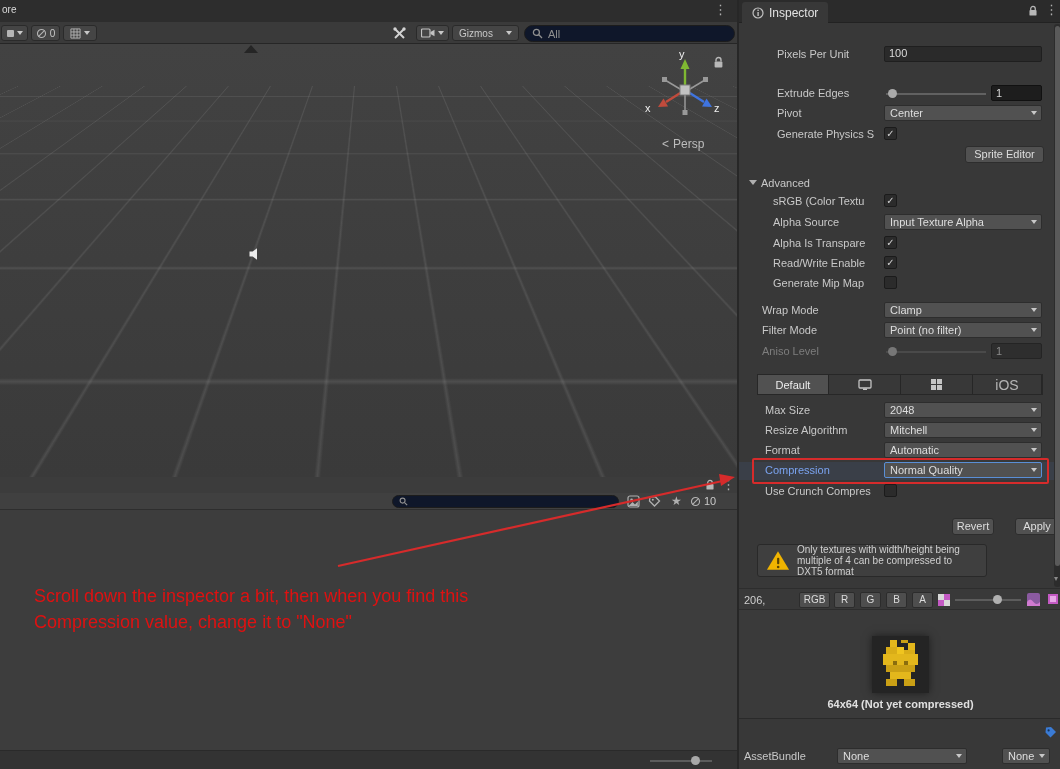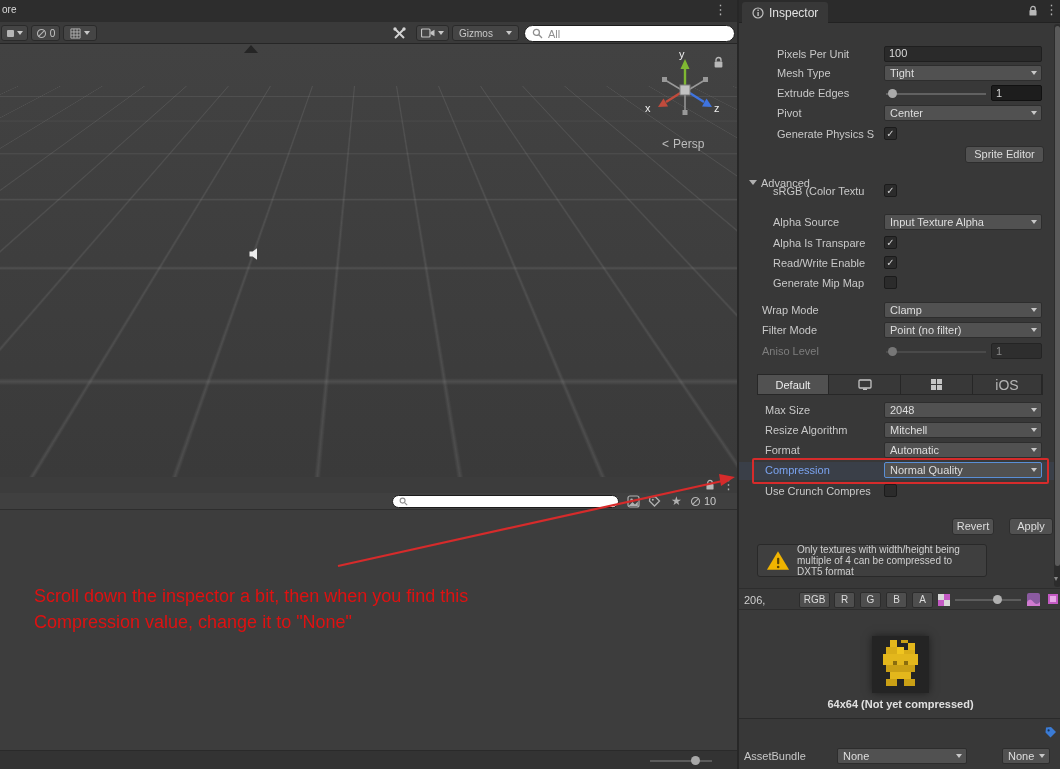--- a/index.html
+++ b/index.html
@@ -6,21 +6,21 @@
 html,body{background:#1e1e1e}
 #app{position:relative;width:1060px;height:769px;background:#383838;font-family:"Liberation Sans",sans-serif;font-size:11px;color:#c8c8c8;overflow:hidden}
 .abs{position:absolute}
 
 .topbar{position:absolute;left:0;top:0;width:737px;height:22px;background:#2d2d2d}
 .toolbar2{position:absolute;left:0;top:22px;width:737px;height:22px;background:#3a3a3a;border-bottom:1px solid #262626}
 .tbtn{position:absolute;top:3px;display:flex;align-items:center;justify-content:center;gap:3px;background:#454545;border:1px solid #2a2a2a;border-radius:3px;height:16px;color:#c8c8c8;font-size:10px}
 .scene{position:absolute;left:0;top:44px;width:737px;height:433px;background:linear-gradient(#424242,#3a3a3a);overflow:hidden}
 .grid-plane{position:absolute;left:-360px;top:42px;width:1460px;height:820px;background-image:repeating-linear-gradient(0deg,rgba(165,165,165,.17) 0 1px,transparent 1px 42px),repeating-linear-gradient(90deg,rgba(165,165,165,.17) 0 1px,transparent 1px 42px);transform:perspective(320px) rotateX(63deg);transform-origin:50% 0}
 .project{position:absolute;left:0;top:477px;width:737px;height:292px;background:#3d3d3d}
-.pill{display:flex;align-items:center;background:#ffffff;border:1px solid #1c1c1c;border-radius:9px;color:#8f8f8f}
+.pill{display:flex;align-items:center;background:#0f172a;border:1px solid #1c1c1c;border-radius:9px;color:#8f8f8f}
 
 .inspector{position:absolute;left:737px;top:0;width:323px;height:769px;background:#383838;border-left:2px solid #272727}
 .ihead{position:absolute;left:0;top:0;width:100%;height:23px;background:#2b2b2b;border-bottom:1px solid #222}
 .itab{position:absolute;left:3px;top:2px;height:21px;display:flex;align-items:center;gap:5px;background:#383838;border-radius:3px 3px 0 0;padding:0 10px;color:#e2e2e2;font-size:12px}
 .irow{position:absolute;left:0;width:315px;height:18px}
 .ilabel{position:absolute;left:38px;top:2px;white-space:nowrap;color:#c8c8c8}
 .ictrl{position:absolute;left:145px;top:0;width:158px;height:16px}
 .dd{display:flex;align-items:center;background:#515151;border:1px solid #2d2d2d;border-radius:2px}
 .dd-val{flex:1;padding-left:5px;color:#dedede;white-space:nowrap;overflow:hidden}
 .dd-arr{width:0;height:0;border-left:3.5px solid transparent;border-right:3.5px solid transparent;border-top:4px solid #c8c8c8;margin-right:4px;flex:none}
@@ -189,27 +189,20 @@
         </svg>
       <span class="abs kebab" style="left:306px;top:3px">⋮</span>
     </div>
 
 
     <div class="irow" style="top:46px">
       <span class="ilabel">Pixels Per Unit</span>
       <div class="tf ictrl"><span>100</span></div>
     </div>
 
-    <div class="irow" style="top:65px">
-      <span class="ilabel">Mesh Type</span>
-      <div class="dd ictrl">
-          <span class="dd-val">Tight</span>
-          <span class="dd-arr"></span>
-        </div>
-    </div>
 
     <div class="irow" style="top:85px">
       <span class="ilabel">Extrude Edges</span>
       <div class="sl-track" style="left:147px;width:100px"></div>
       <div class="sl-knob" style="left:149px"></div>
       <div class="nf abs" style="left:252px;top:0;width:51px;height:16px"><span>1</span></div>
     </div>
 
     <div class="irow" style="top:105px">
       <span class="ilabel">Pivot</span>
@@ -226,21 +219,21 @@
 
     <div class="irow" style="top:146px">
       <div class="btn abs" style="left:226px;top:0;width:79px;height:17px;line-height:15px"><span>Sprite Editor</span></div>
     </div>
 
     <div class="irow" style="top:175px">
       <span class="abs" style="left:10px;top:5px;width:0;height:0;border-top:5px solid #b0b0b0;border-left:4px solid transparent;border-right:4px solid transparent"></span>
       <span class="ilabel" style="left:22px">Advanced</span>
     </div>
 
-    <div class="irow" style="top:183px">
+    <div class="irow" style="top:193px">
       <span class="ilabel" style="left:34px">sRGB (Color Textu</span>
       <div class="cb"><span>✓</span></div>
     </div>
 
     <div class="irow" style="top:214px">
       <span class="ilabel" style="left:34px">Alpha Source</span>
       <div class="dd ictrl">
           <span class="dd-val">Input Texture Alpha</span>
           <span class="dd-arr"></span>
         </div>
@@ -339,21 +332,21 @@
         </div>
     </div>
 
     <div class="irow" style="top:483px">
       <span class="ilabel" style="left:26px">Use Crunch Compres</span>
       <div class="cb"><span></span></div>
     </div>
 
     <div class="irow" style="top:518px">
       <div class="btn abs" style="left:213px;top:0;width:42px;height:17px;line-height:15px"><span>Revert</span></div>
-      <div class="btn abs" style="left:270px;top:0;width:44px;height:17px;line-height:15px"><span>Apply</span></div>
+      <div class="btn abs" style="left:276px;top:0;width:44px;height:17px;line-height:15px"><span>Apply</span></div>
     </div>
 
     <div class="warn abs" style="left:18px;top:544px;width:230px;height:33px">
       <svg width="24" height="21" viewBox="0 0 26 22">
           <path d="M13 1 L25 21 H1 Z" fill="#f0b400"></path>
           <rect x="12" y="8" width="2.4" height="7" rx="1" fill="#5a4300"></rect>
           <circle cx="13.2" cy="18" r="1.4" fill="#5a4300"></circle>
         </svg>
       <span style="flex:1">Only textures with width/height being multiple of 4 can be compressed to DXT5 format</span>
     </div>

